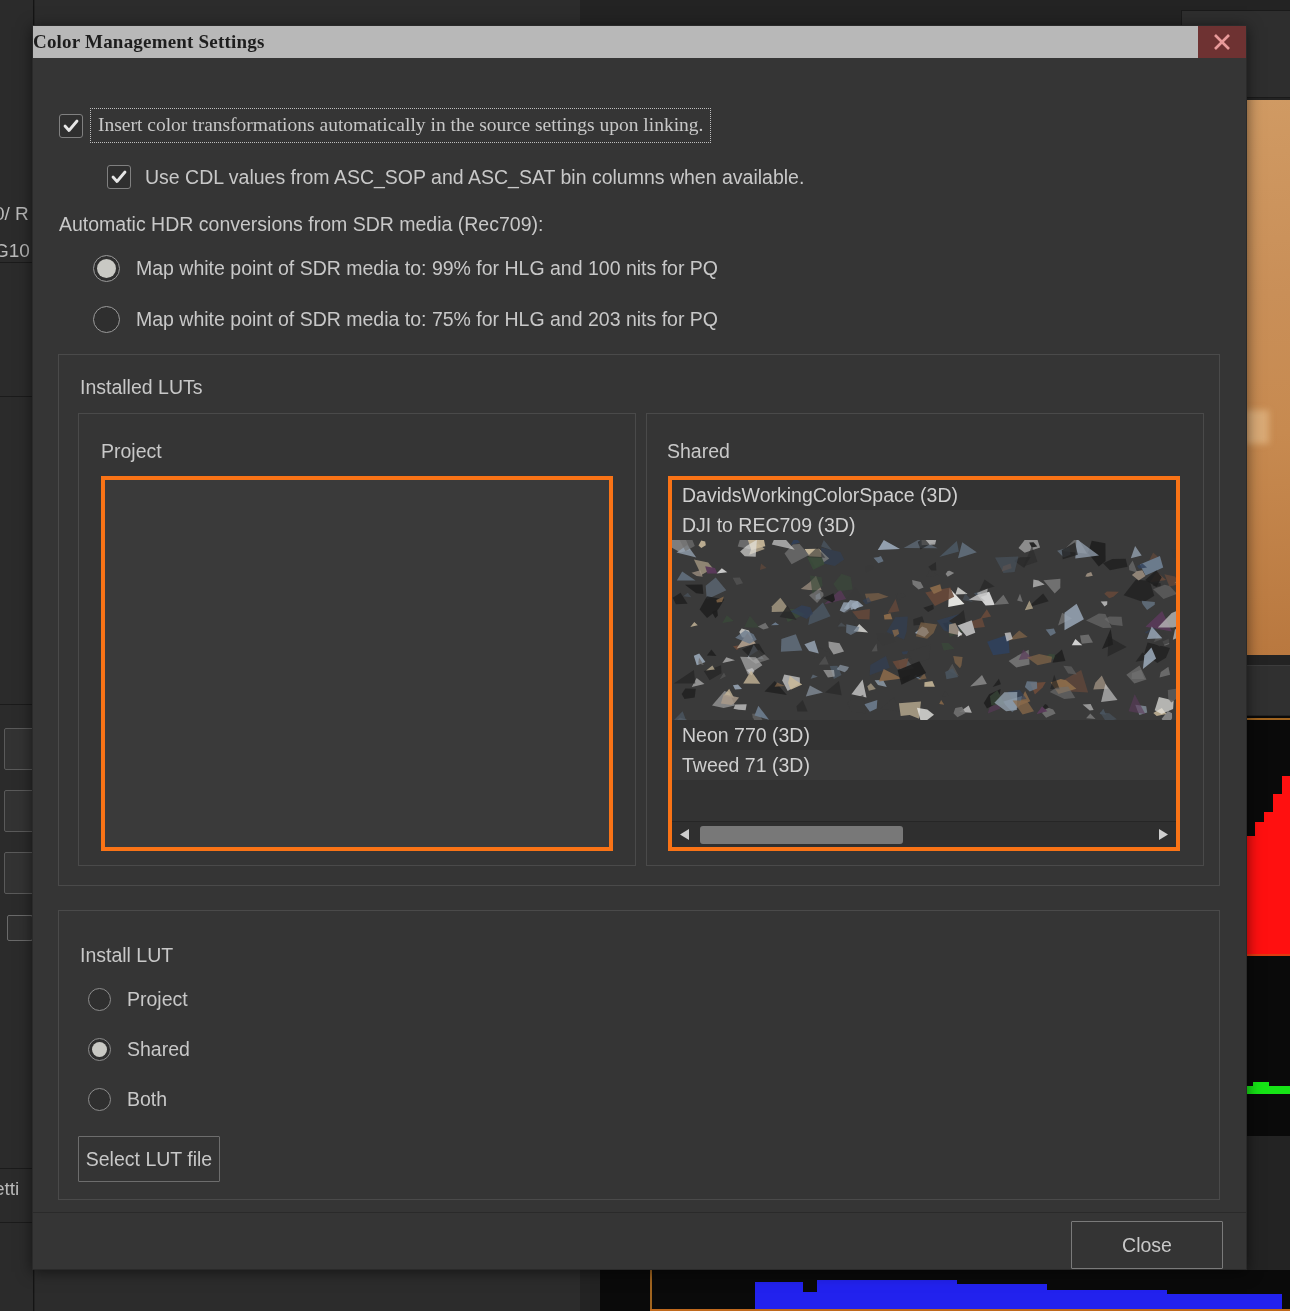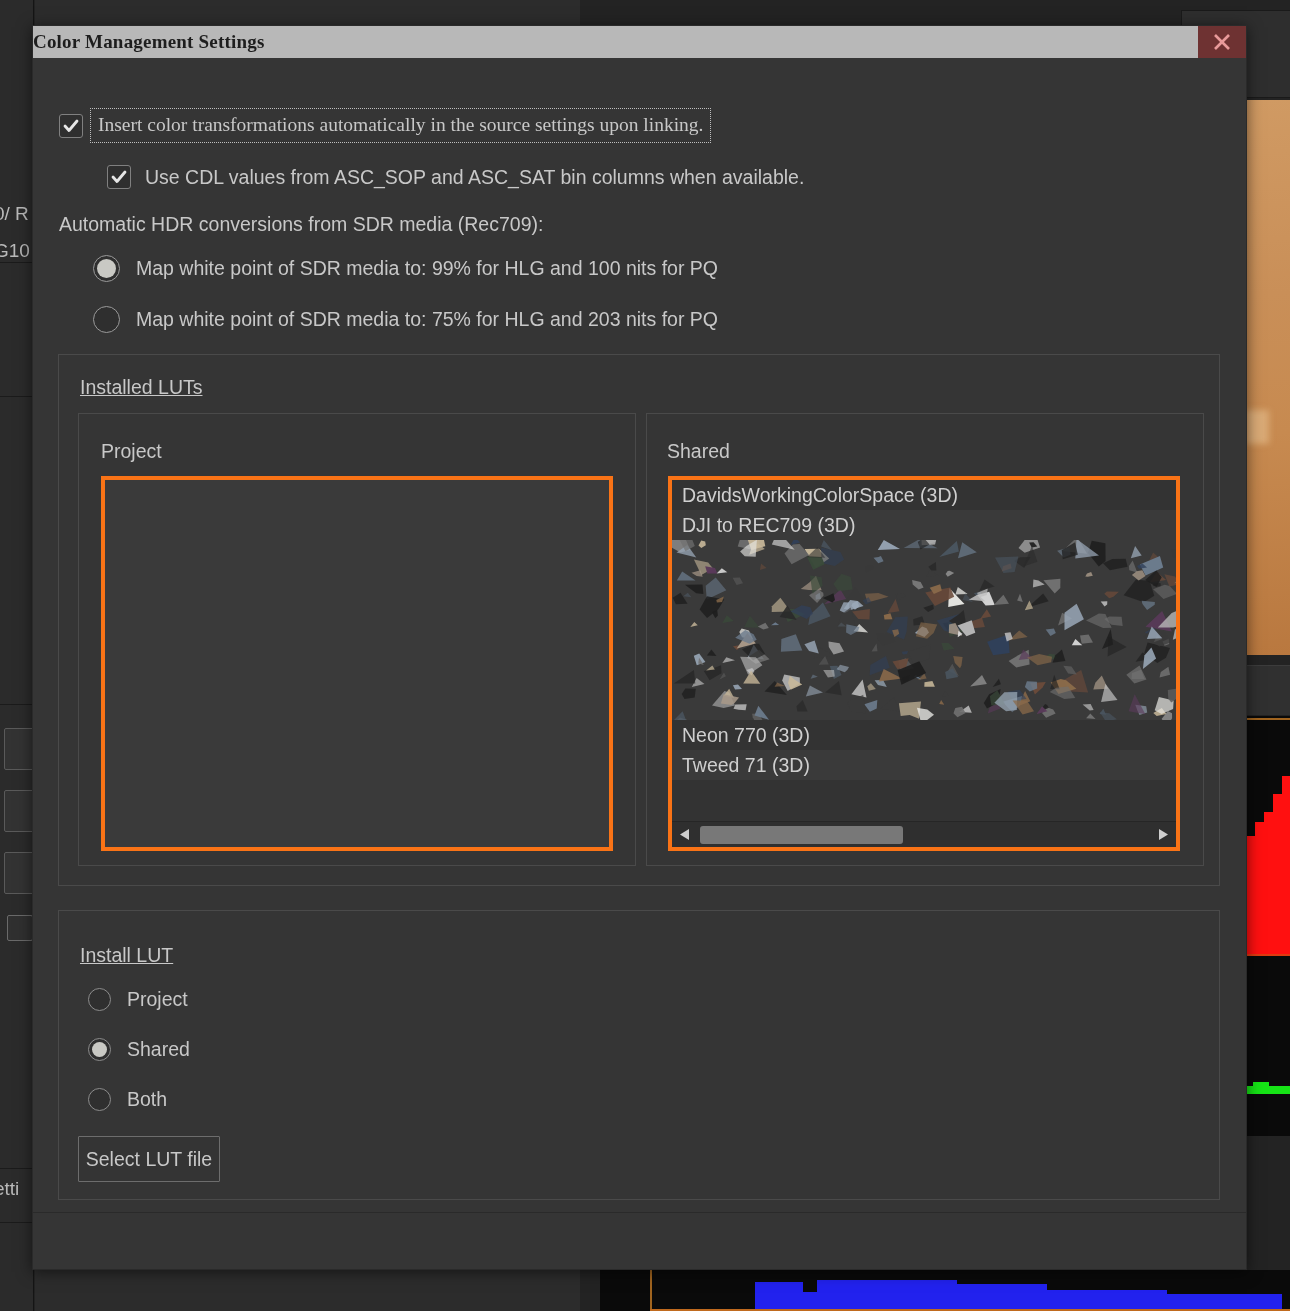--- a/index.html
+++ b/index.html
@@ -125,21 +125,21 @@
     width: 15px; height: 15px; border-radius: 50%; background: #c9c9c4;
   }
   .radio.big .dot { width: 19px; height: 19px; }
   .radio-label { color: #c8c8c8; font-size: 19.5px; margin-left: 16px; white-space: nowrap; }
 
   
   .groupbox {
     position: absolute; border: 1px solid #4a4a4a; background: #353535;
   }
   .group-title {
-    position: absolute; color: #c8c8c8; font-size: 19.5px; text-decoration: underline;
+    position: absolute; color: #c8c8c8; font-size: 19.5px;
   }
   .subbox {
     position: absolute; border: 1px solid #4a4a4a; background: #353535;
   }
   .sub-title {
     position: absolute; color: #c8c8c8; font-size: 19.5px;
   }
   .listbox {
     position: absolute; background: #3a3a3a; border: 4px solid #f97316;
     overflow: hidden;
@@ -613,15 +613,16 @@
 
     <div class="radio-row" style="left:55px; top:1030px;">
       <div class="radio"></div>
       <span class="radio-label">Both</span>
     </div>
 
     <div class="btn" style="left:45px; top:1078px; width:142px; height:46px;">Select LUT file</div>
 
     <div class="sep-line" style="left:0; top:1154px; width:1213px;"></div>
 
+    <div class="btn" style="left:1038px; top:1163px; width:152px; height:48px; border-color:#7a7a7a;">Close</div>
 
   </div>
 </div>
 
 </body></html>

